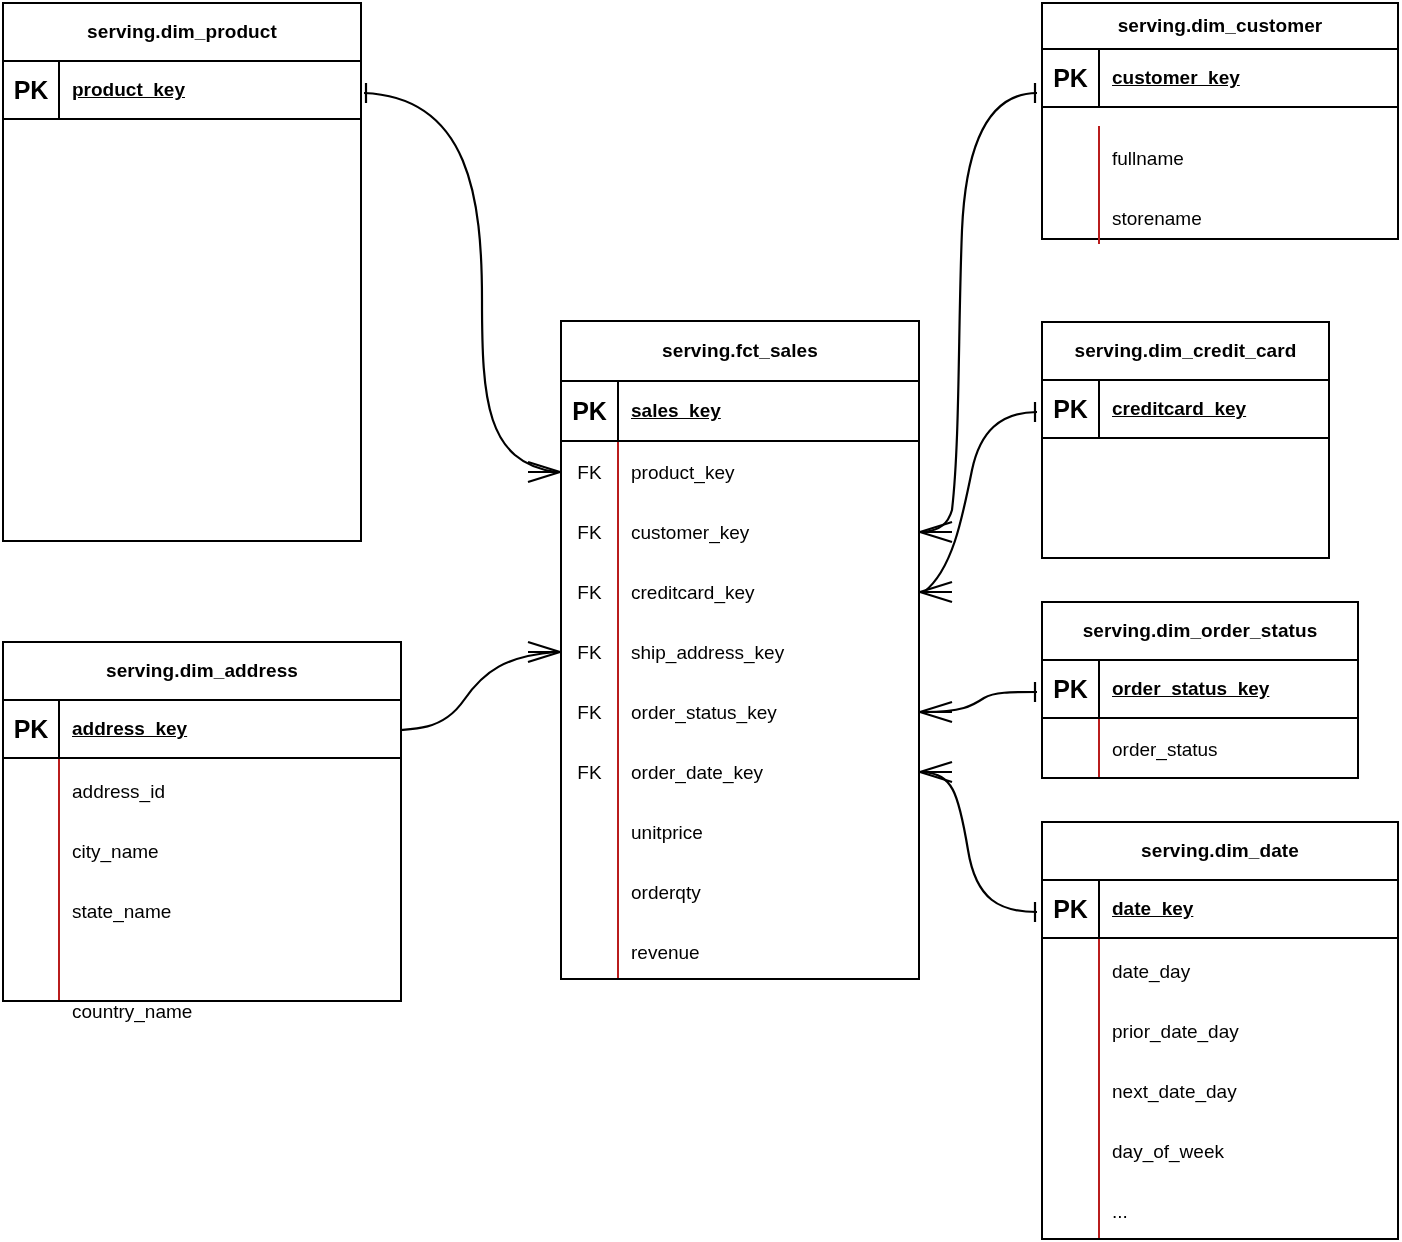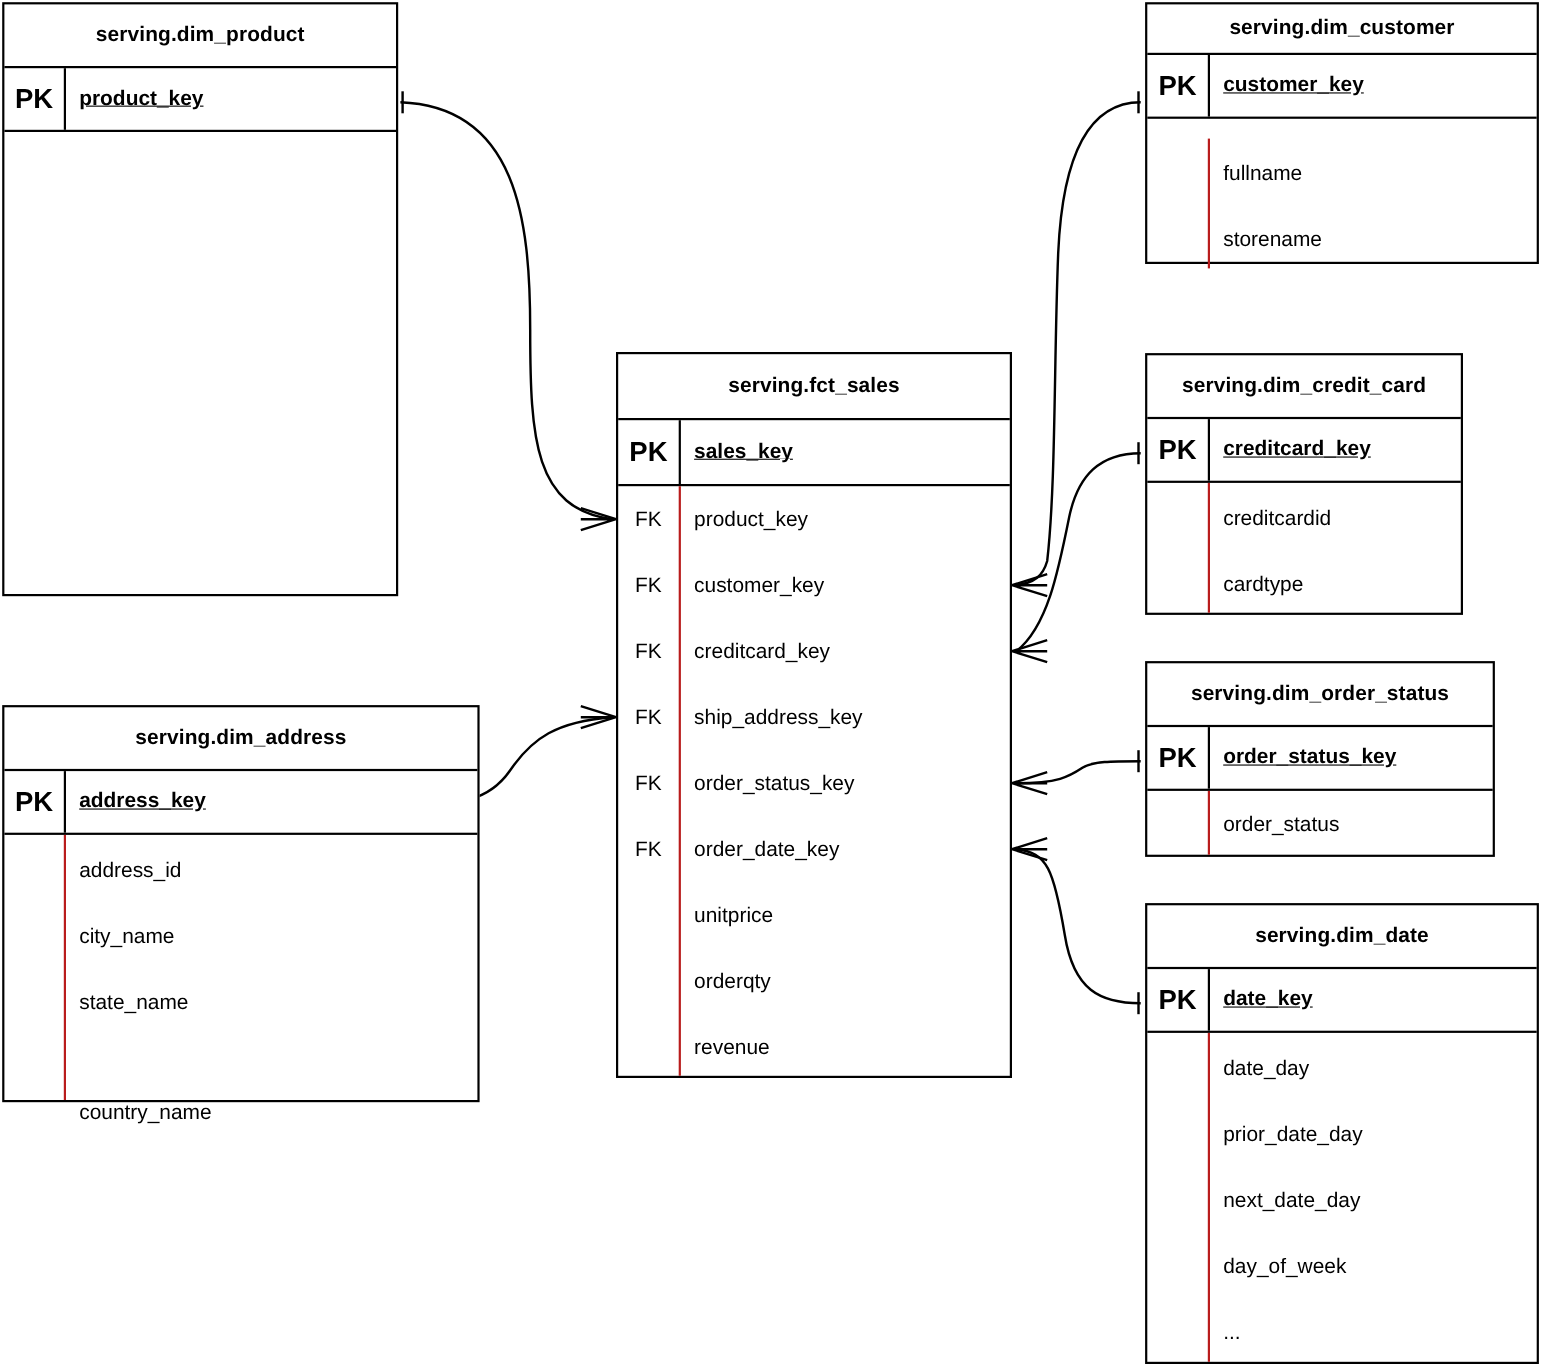--- a/index.html
+++ b/index.html
@@ -169,21 +169,21 @@
   </svg>
 
   <div class="entity" style="left:2px; top:2px; width:360px; height:540px;">
     <div class="ent-title" style="height:58px;">serving.dim_product</div>
     <div class="ent-row pk-row" style="height:58px;">
       <div class="key-cell bold" style="width:56px;">PK</div>
       <div class="field-cell pk-field">product_key</div>
     </div>
   </div>
 
-  <div class="entity" style="left:2px; top:641px; width:434px; height:361px;">
+  <div class="entity" style="left:2px; top:641px; width:400px; height:361px;">
     <div class="ent-title" style="height:58px;">serving.dim_address</div>
     <div class="ent-row pk-row" style="height:58px;">
       <div class="key-cell bold" style="width:56px;">PK</div>
       <div class="field-cell pk-field">address_key</div>
     </div>
     <div class="body-block" style="height:241px;">
       <div class="body-keycol" style="width:56px;"></div>
       <div class="body-fieldcol">
         <div class="body-field" style="top:22px;">address_id</div>
         <div class="body-field" style="top:82px;">city_name</div>
@@ -236,27 +236,20 @@
       </div>
     </div>
   </div>
 
   <div class="entity" style="left:1041px; top:321px; width:289px; height:238px;">
     <div class="ent-title" style="height:58px;">serving.dim_credit_card</div>
     <div class="ent-row pk-row" style="height:58px;">
       <div class="key-cell bold" style="width:57px;">PK</div>
       <div class="field-cell pk-field">creditcard_key</div>
     </div>
-    <div class="body-block" style="height:118px;">
-      <div class="body-keycol" style="width:57px;"></div>
-      <div class="body-fieldcol">
-        <div class="body-field" style="top:22px;">creditcardid</div>
-        <div class="body-field" style="top:82px;">cardtype</div>
-      </div>
-    </div>
   </div>
 
   <div class="entity" style="left:1041px; top:601px; width:318px; height:178px;">
     <div class="ent-title" style="height:58px;">serving.dim_order_status</div>
     <div class="ent-row pk-row" style="height:58px;">
       <div class="key-cell bold" style="width:57px;">PK</div>
       <div class="field-cell pk-field">order_status_key</div>
     </div>
     <div class="body-block" style="height:58px;">
       <div class="body-keycol" style="width:57px;"></div>

